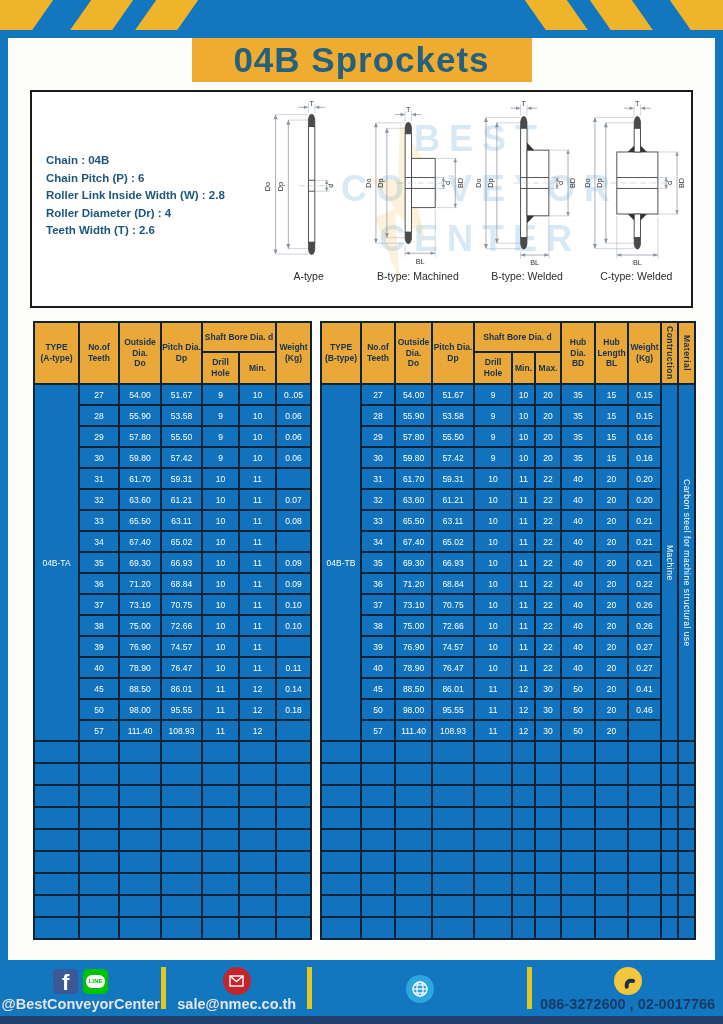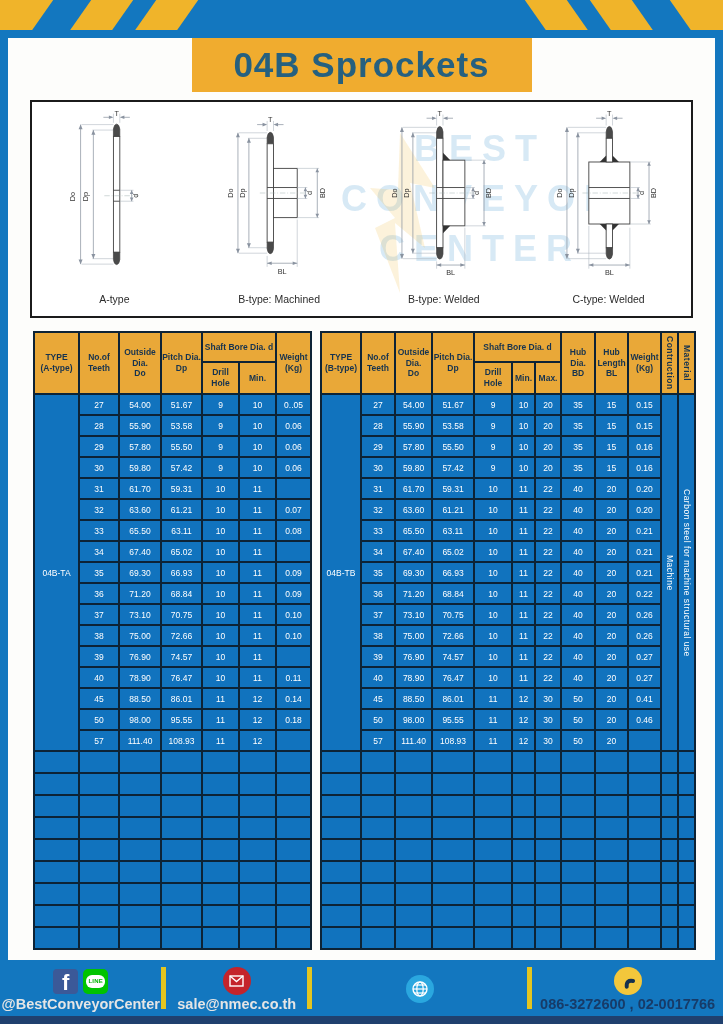--- a/index.html
+++ b/index.html
@@ -9,37 +9,37 @@
     font-family:"Liberation Sans",sans-serif;
   }
   
   .topbar{position:relative;height:30px;background:#1377BF;overflow:hidden;}
   .stripe{position:absolute;top:-4px;height:40px;background:#F0B42A;}
   .stripe.l{transform:skewX(-35deg);}
   .stripe.r{transform:skewX(35deg);}
   
   .page{position:relative;margin:0 8px;height:922px;background:#FDFDFB;}
   .title-band{
-    margin:8px auto 0;width:340px;height:54px;background:#F0AC2F;
+    margin:8px auto 0;width:340px;height:44px;background:#F0AC2F;
     display:flex;align-items:center;justify-content:center;
   }
   .title-band h1{
     margin:0;font-size:35px;font-weight:bold;color:#26607F;letter-spacing:1px;
   }
   
   .panel{
     position:relative;margin:8px 22px 0;height:214px;border:2px solid #1b1b1b;
     background:#fff;display:flex;
   }
   .specs{width:208px;padding:60px 0 0 14px;z-index:2;}
   .spec-line{font-size:11.5px;font-weight:bold;color:#1D567B;line-height:17.5px;white-space:nowrap;}
   .figs{flex:1;display:flex;z-index:1;}
   .fig{width:25%;display:flex;flex-direction:column;align-items:center;padding-top:8px;}
   .fig svg{height:166px;}
-  .fig .cap{font-size:10.5px;color:#2b2b2b;margin-top:17px;}
+  .fig .cap{font-size:10.5px;color:#2b2b2b;margin-top:4px;}
   svg .part{stroke:#444;stroke-width:1;fill:#fff;}
   svg .tooth{stroke:#444;stroke-width:.8;fill:#4a4a4a;}
   svg .weld{fill:#333;stroke:none;}
   svg .dim{stroke:#8a93a0;stroke-width:.8;}
   svg .ext{stroke:#aab3bd;stroke-width:.6;}
   svg .cl{stroke:#9aa;stroke-width:.5;stroke-dasharray:6 2 1 2;}
   svg .arr{fill:#8a93a0;stroke:none;}
   svg text{font-family:"Liberation Sans",sans-serif;font-size:8px;fill:#333;}
   .watermark{position:absolute;left:268px;top:22px;width:360px;height:180px;z-index:0;pointer-events:none;}
   .wm-text{font-size:36px;font-weight:bold;letter-spacing:9px;color:rgba(96,168,216,.25);line-height:50px;text-align:center;}
@@ -108,20 +108,27 @@
       <svg class="wm-shape" width="120" height="170" viewBox="0 0 120 170">
         <path d="M60 5 L95 60 L70 55 L85 120 L55 95 L60 165 L35 100 L55 90 L30 60 L58 62 Z" fill="#F2BE46" opacity="0.55"></path>
       </svg>
       <div class="wm-text">
         <div>BEST</div>
         <div>CONVEYOR</div>
         <div>CENTER</div>
       </div>
     </div>
 
+    <div class="specs">
+      <div class="spec-line">Chain  : 04B</div>
+      <div class="spec-line">Chain Pitch (P)  :  6</div>
+      <div class="spec-line">Roller Link Inside Width (W)  :  2.8</div>
+      <div class="spec-line">Roller Diameter (Dr)  : 4</div>
+      <div class="spec-line">Teeth Width (T)  :  2.6</div>
+    </div>
 
     <div class="figs">
 
       <div class="fig">
         <svg viewBox="0 0 105 182">
           <line class="ext" x1="52" y1="16" x2="17" y2="16"></line>
             <line class="ext" x1="52" y1="169" x2="17" y2="169"></line>
           <line class="dim" x1="16" y1="16" x2="16" y2="169"></line>
           <path class="arr" d="M16 16 l-2.2 5 h4.4 z"></path>
             <path class="arr" d="M16 169 l-2.2 -5 h4.4 z"></path>

